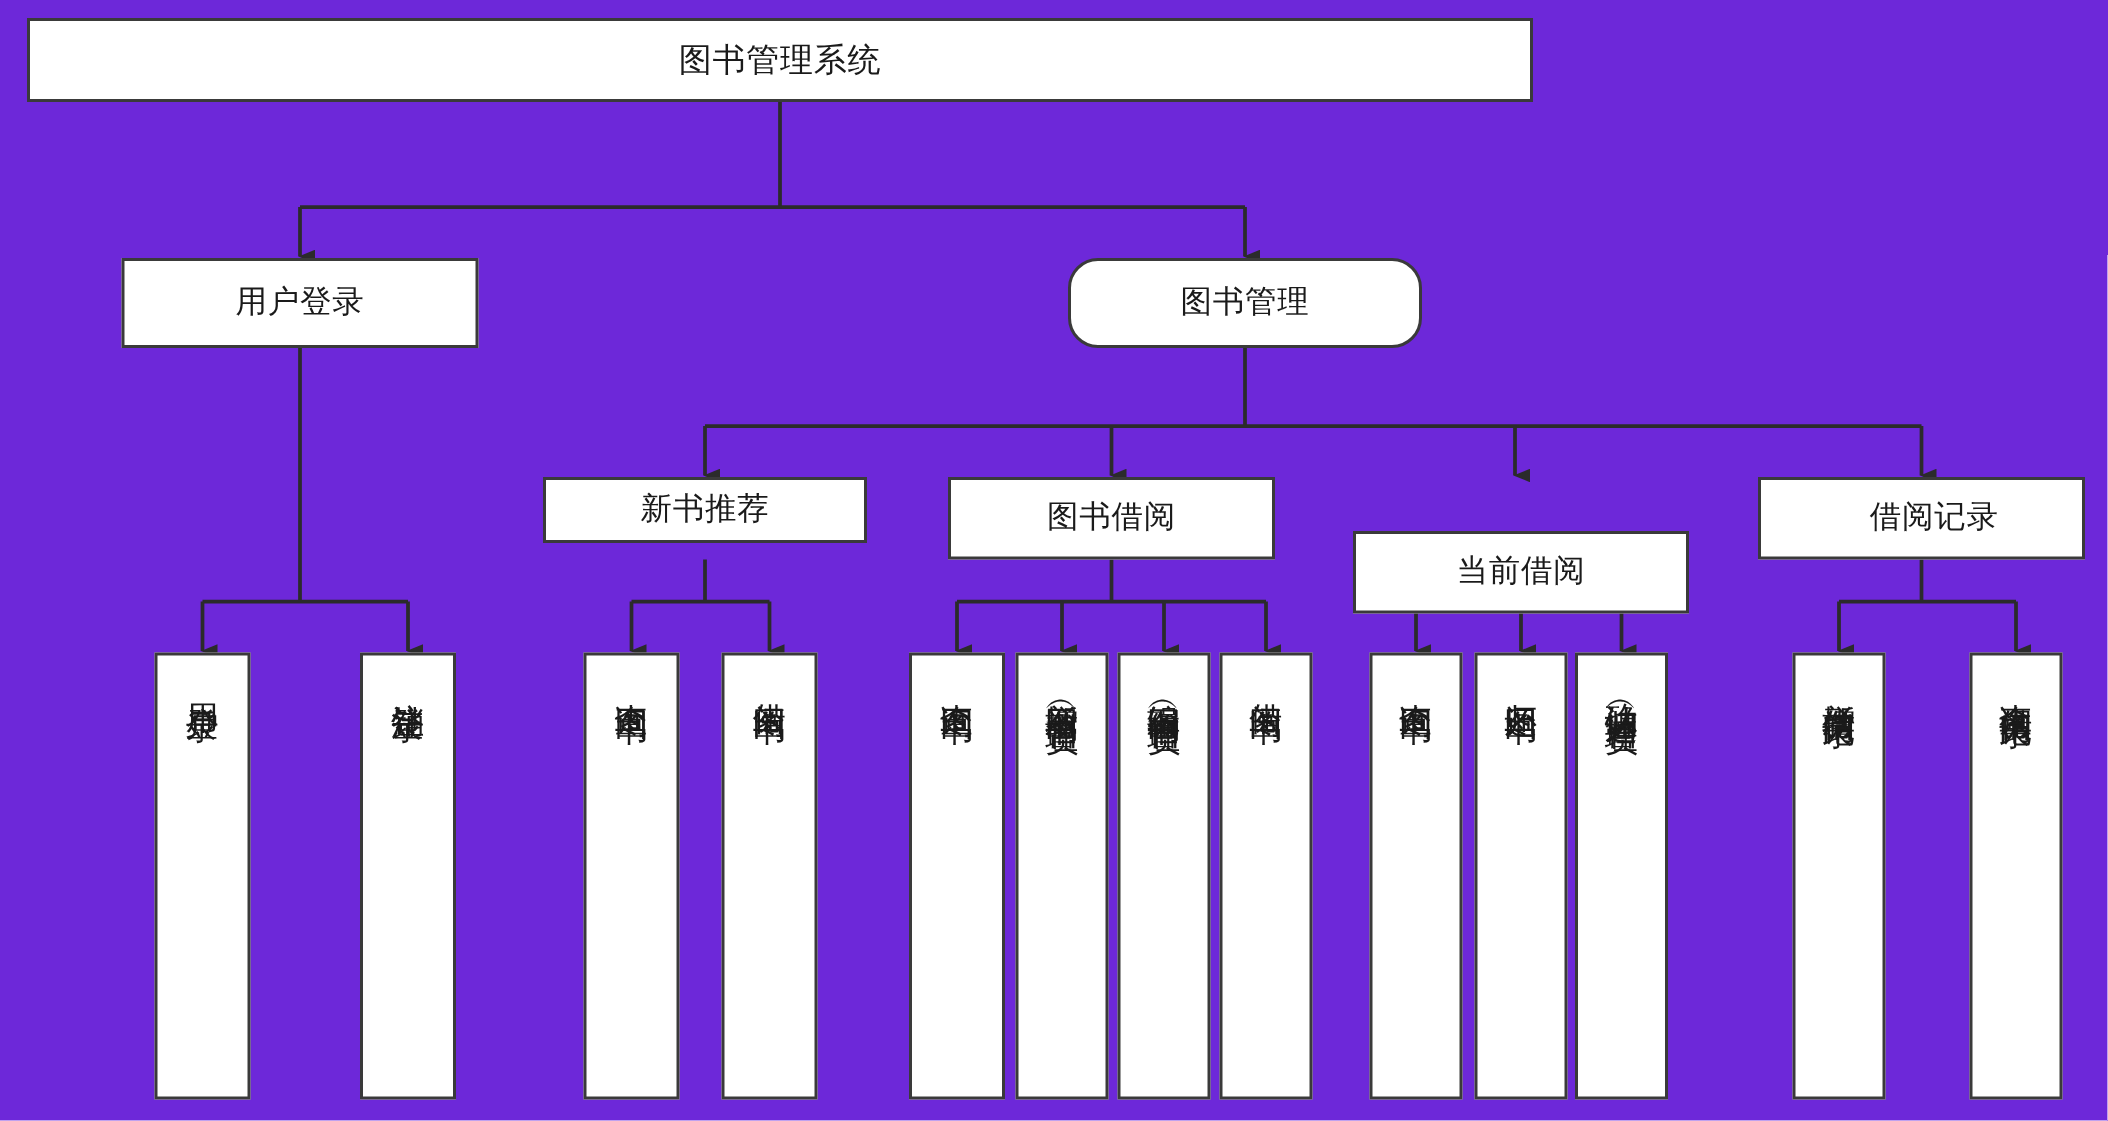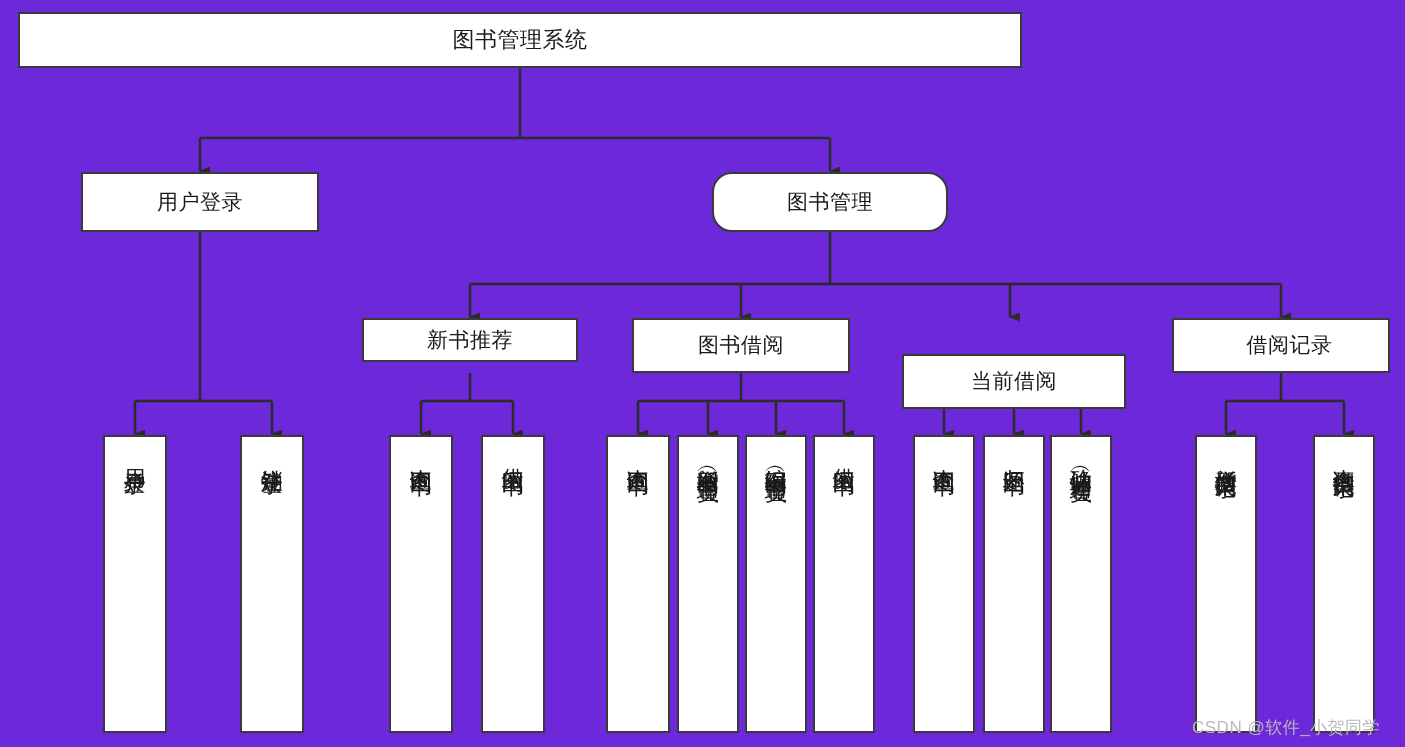--- a/index.html
+++ b/index.html
@@ -166,14 +166,13 @@
         <span class="label">确认归还（管理员）</span>
       </div>
       <div class="node vertical" style="left: 1195px; top: 435px; width: 62px; height: 298px;">
         <span class="label">新增借阅记录</span>
       </div>
       <div class="node vertical" style="left: 1313px; top: 435px; width: 62px; height: 298px;">
         <span class="label">查询借阅记录</span>
       </div>
     </div>
 
-  <div class="watermark" style="left: 1192px; top: 716px;">CSDN @软件_小贺同学</div>
 </div>
 
 </body></html>

